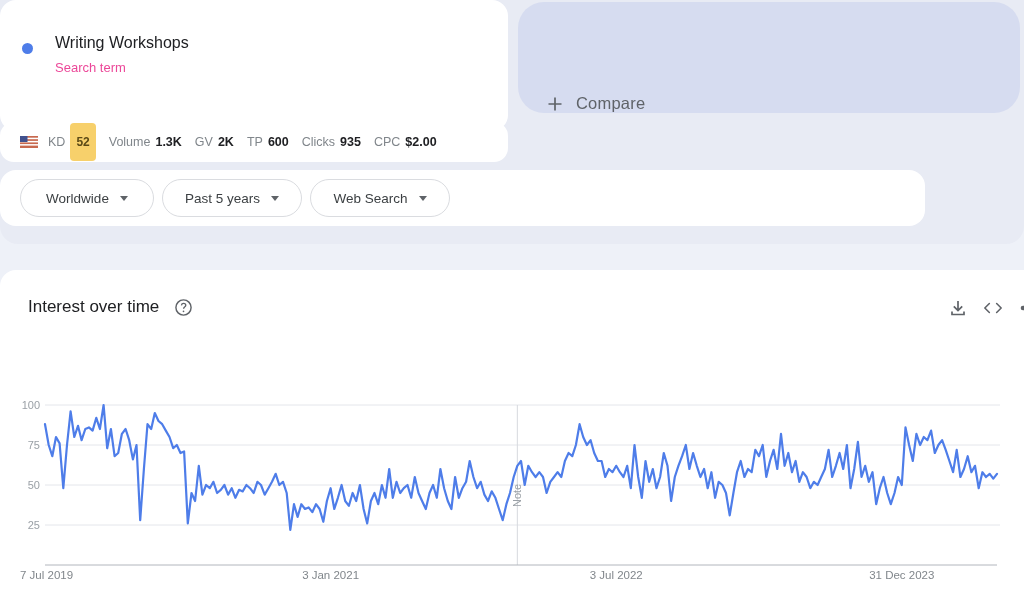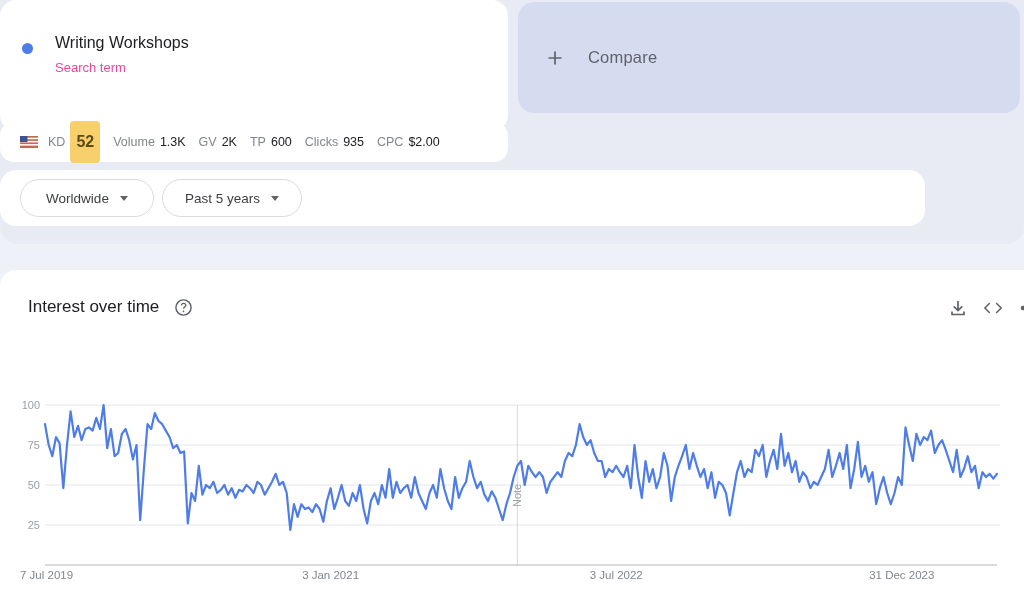--- a/index.html
+++ b/index.html
@@ -24,39 +24,39 @@
   }
   .term-title{
     position:absolute;left:55px;top:34px;font-size:16px;color:#202124;font-weight:500;
   }
   .term-sub{
     position:absolute;left:55px;top:60px;font-size:13px;color:#ec4899;
   }
   
   .compare-card{
     position:absolute;left:518px;top:2px;width:502px;height:111px;
-    background:#d6dcf0;border-radius:16px;cursor:pointer;
-    display:flex;align-items:center;gap:12px;
+    background:#d6dcf0;border-radius:26px;cursor:pointer;
+    display:flex;align-items:flex-end;
   }
   .compare-plus{margin-left:28px;display:flex;align-items:center;}
   .compare-label{
     margin-left:12px;font-size:16.5px;color:#5f6368;font-weight:500;letter-spacing:.2px;
   }
   
   .stats-bar{
     position:absolute;left:0;top:122px;width:508px;height:40px;
     background:#ffffff;border-radius:14px;
     display:flex;align-items:center;box-sizing:border-box;padding-left:20px;
     font-size:12.5px;white-space:nowrap;
   }
   .stat-group{display:flex;align-items:center;margin-right:13px;}
   .stat-label{color:#80868b;margin-right:5px;}
-  .stat-value{color:#202124;font-weight:400;}
+  .stat-value{color:#202124;font-weight:700;}
   .stat-badge{
-    background:#f7d06b;color:#5c4a16;font-weight:700;font-size:16px;
+    background:#f7d06b;color:#5c4a16;font-weight:700;font-size:12px;
     border-radius:4px;padding:12px 6px;
   }
   .flag{margin-right:10px;display:flex;align-items:center;}
   
   .filters-bar{
     position:absolute;left:0;top:170px;width:925px;height:56px;
     background:#ffffff;border-radius:16px;
     display:flex;align-items:center;box-sizing:border-box;padding-left:20px;gap:8px;
   }
   .filter-pill{
@@ -142,20 +142,24 @@
     </span>
   </div>
 
   <div class="filters-bar">
     <div class="filter-pill w1">
       <span>Worldwide</span>
       <span class="chevron"></span>
     </div>
     <div class="filter-pill w2">
       <span>Past 5 years</span>
+      <span class="chevron"></span>
+    </div>
+    <div class="filter-pill w4">
+      <span>Web Search</span>
       <span class="chevron"></span>
     </div>
   </div>
 </div>
 
 <div class="chart-card">
   <div class="chart-header">
     <span class="chart-title">Interest over time</span>
     <span class="icon-btn">
       <svg width="19" height="19" viewBox="0 0 20 20">

